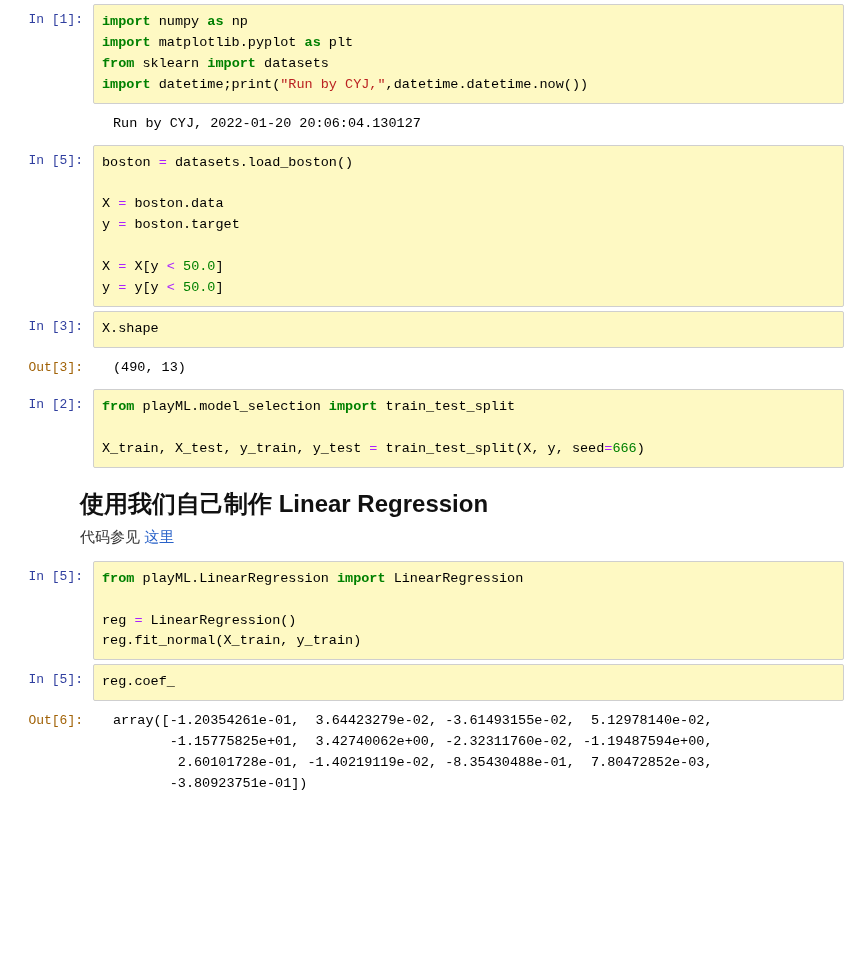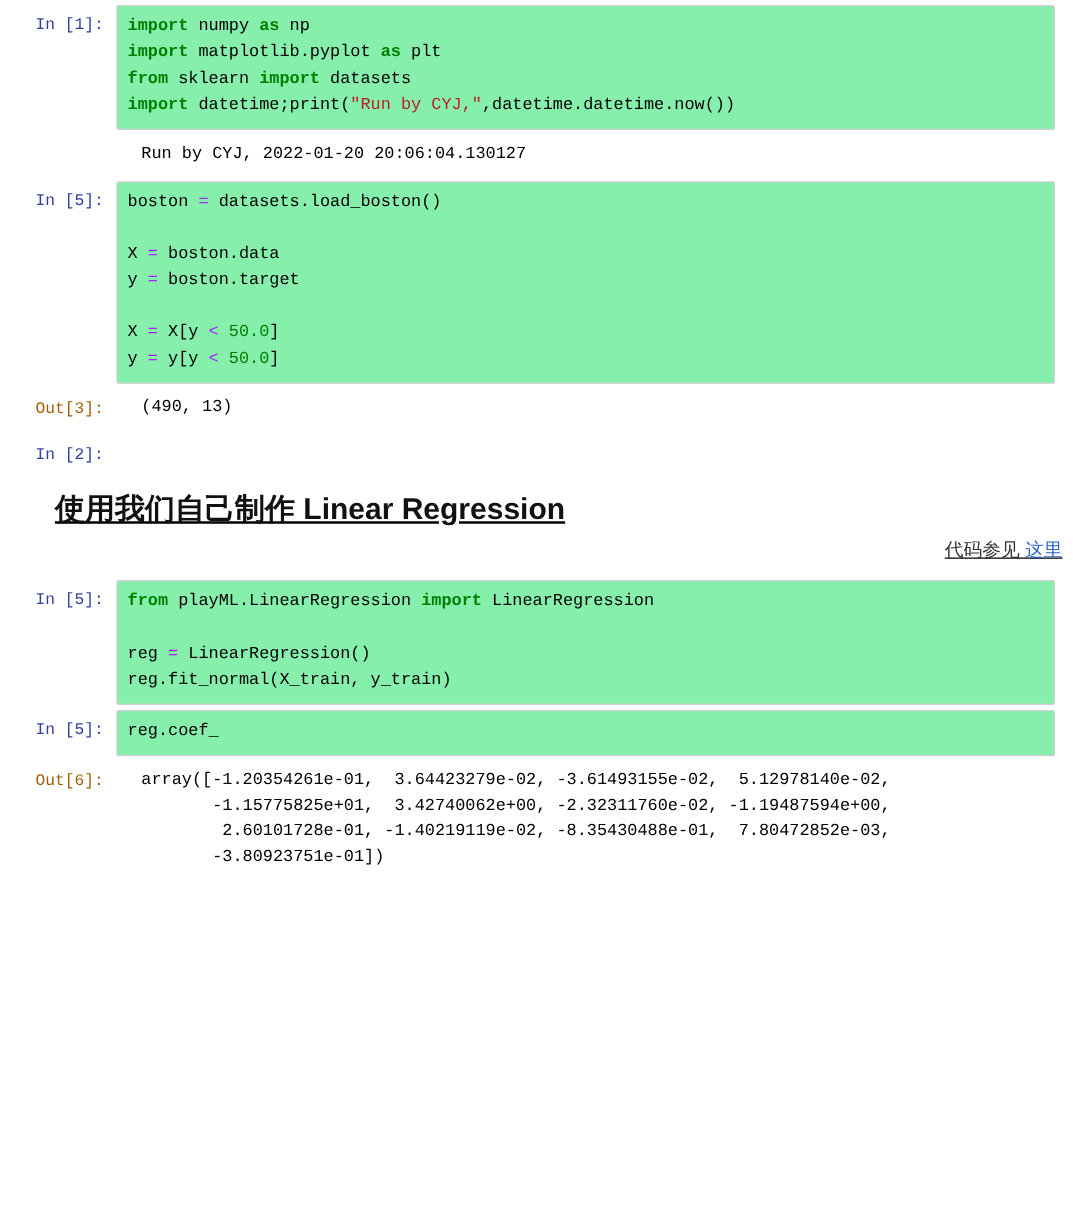--- a/index.html
+++ b/index.html
@@ -29,21 +29,21 @@
     font-size: 13px;
     padding-top: 8px;
     padding-right: 6px;
     color: #303F9F;
   }
   .prompt.out {
     color: #a16207;
   }
   .input-area {
     flex: 1;
-    background: #86efac;
+    background: #fef9c3;
     border: 1px solid #cfcfcf;
     border-radius: 2px;
     padding: 7px 8px;
     margin-left: 4px;
     margin-right: 6px;
   }
   .output-area {
     flex: 1;
     padding: 6px 8px 6px 8px;
     margin-left: 16px;
@@ -55,34 +55,32 @@
     font-size: 13.5px;
     line-height: 1.55;
     white-space: pre;
   }
   .kw { color: #008000; font-weight: bold; }
   .op { color: #AA22FF; }
   .num { color: #008000; }
   .str { color: #BA2121; }
 
   .text-cell {
-    margin: 20px 8px 10px 44px;
-    text-decoration: underline;
+    margin: 20px 8px 10px 80px;
   }
   h2.md {
     font-size: 24px;
     font-weight: 700;
     margin: 14px 0 6px 0;
     color: #111;
   }
   p.md {
     font-size: 15px;
     margin: 8px 0 14px 0;
     color: #333;
-    text-align: right;
   }
   a.md-link {
     color: #2962c9;
     text-decoration: none;
   }
 </style>
 </head>
 <body>
 
 <div class="notebook">
@@ -110,28 +108,39 @@
 
 X <span class="op">=</span> boston.data
 y <span class="op">=</span> boston.target
 
 X <span class="op">=</span> X[y <span class="op">&lt;</span> <span class="num">50.0</span>]
 y <span class="op">=</span> y[y <span class="op">&lt;</span> <span class="num">50.0</span>]</pre>
     </div>
   </div>
 
   <div class="cell">
+    <div class="prompt">In  [3]:</div>
+    <div class="input-area">
+      <pre class="code">X.shape</pre>
+    </div>
+  </div>
+  <div class="cell">
     <div class="prompt out">Out[3]:</div>
     <div class="output-area">
       <pre class="output">(490, 13)</pre>
     </div>
   </div>
 
   <div class="cell">
     <div class="prompt">In  [2]:</div>
+    <div class="input-area">
+      <pre class="code"><span class="kw">from</span> playML.model_selection <span class="kw">import</span> train_test_split
+
+X_train, X_test, y_train, y_test <span class="op">=</span> train_test_split(X, y, seed<span class="op">=</span><span class="num">666</span>)</pre>
+    </div>
   </div>
 
   <div class="text-cell">
     <h2 class="md">使用我们自己制作 Linear Regression</h2>
     <p class="md">
       <span>代码参见 </span><a href="#" class="md-link">这里</a>
     </p>
   </div>
 
   <div class="cell">

